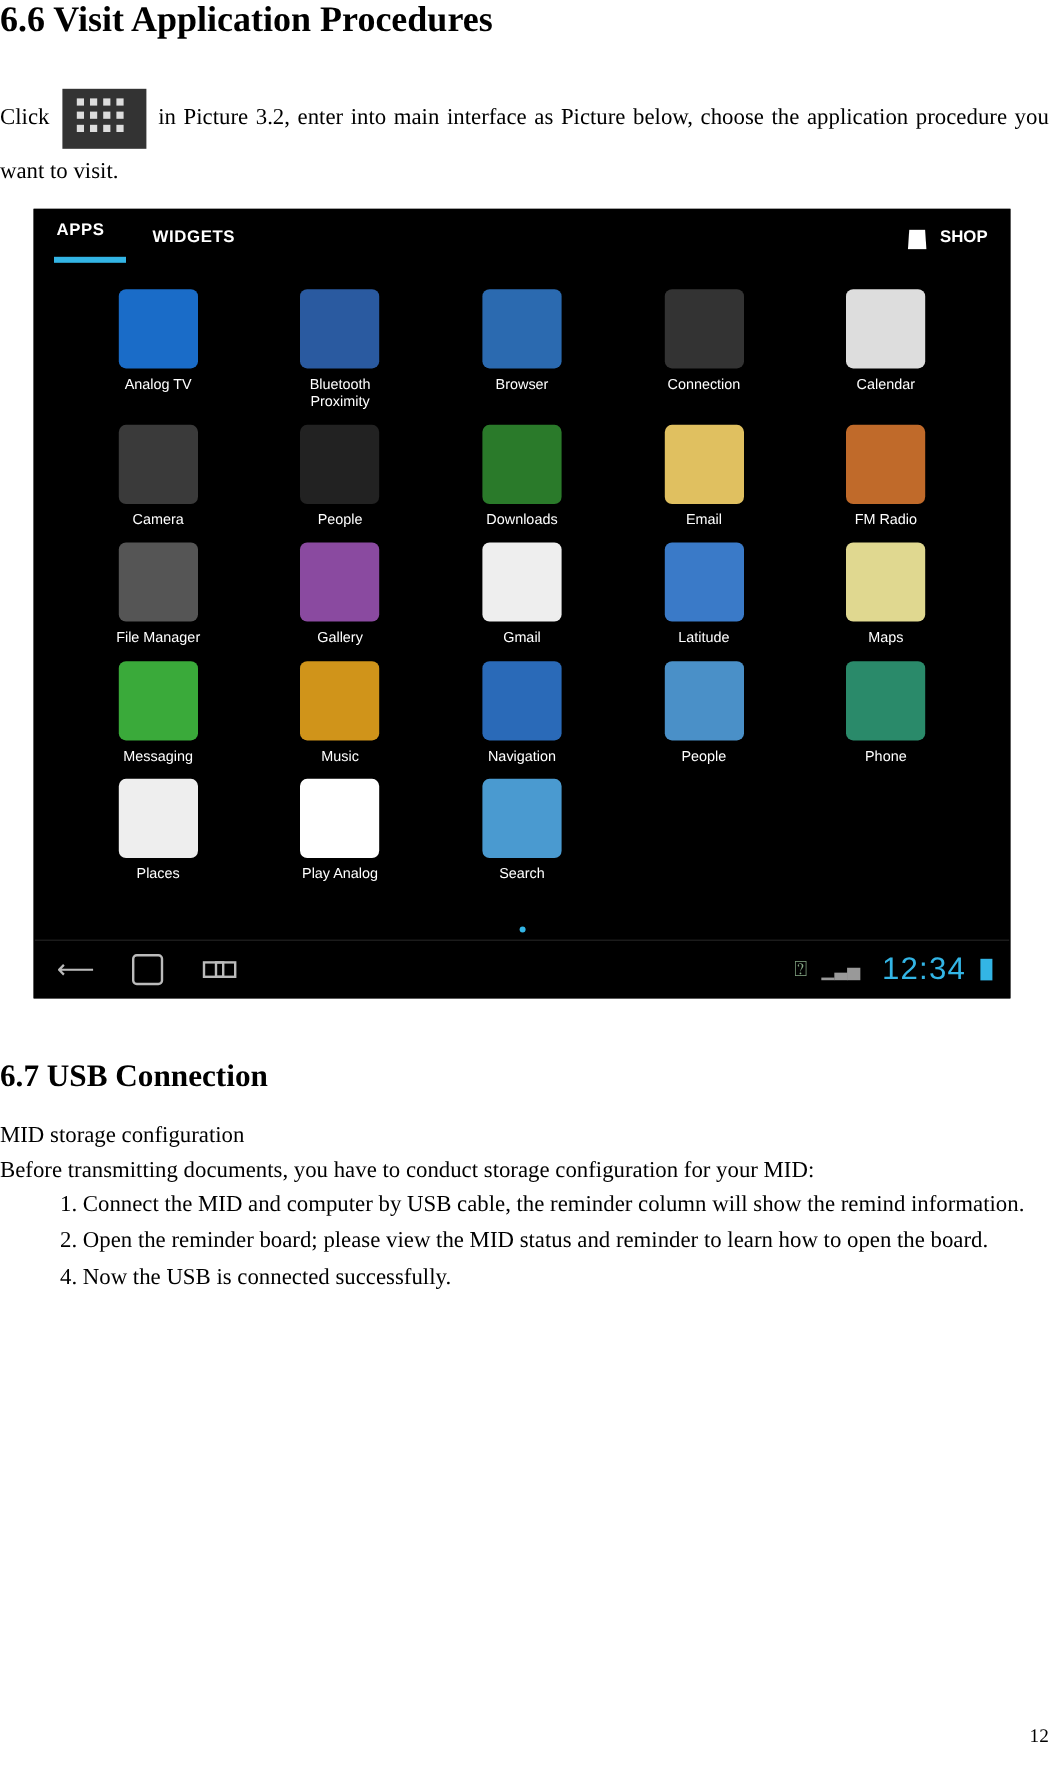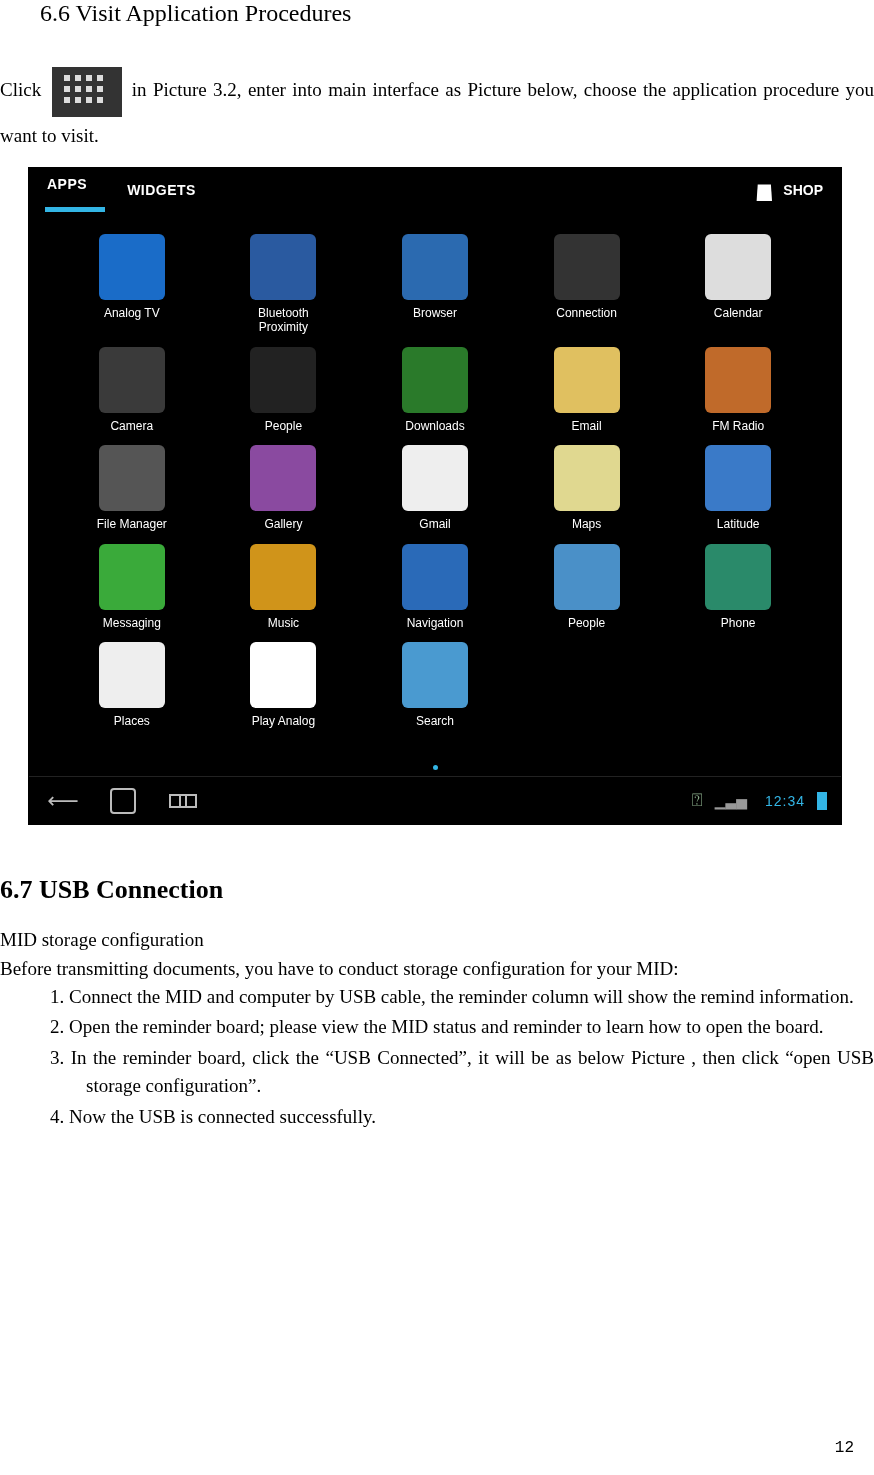--- a/index.html
+++ b/index.html
@@ -5,24 +5,23 @@
     * { margin: 0; padding: 0; box-sizing: border-box; }
     body {
       font-family: "Times New Roman", serif;
       background: #fff;
       color: #000;
       width: 874px;
       padding: 0;
     }
     .content { padding: 0 0 0 0; }
     h2.section-66 {
-      font-size: 24px;
-      font-weight: normal;
+      font-size: 30px;
+      font-weight: bold;
       margin-bottom: 40px;
-      margin-left: 40px;
     }
     h2.section-67 {
       font-size: 26px;
       font-weight: bold;
       margin-top: 50px;
       margin-bottom: 24px;
     }
     .para1 {
       font-size: 19px;
       line-height: 2;
@@ -114,34 +113,33 @@
       font-family: sans-serif;
     }
     .nav-btn { width: 40px; height:26px; margin-right: 20px; display:flex; align-items:center; justify-content:center; }
     .nav-back { color:#bbb; font-size:22px; }
     .nav-home {
       width: 26px; height:26px; border: 2px solid #bbb; border-radius: 4px;
     }
     .nav-recent { display:flex; gap:-2px; }
     .nav-recent span { width:18px; height:14px; border:2px solid #bbb; }
     .nav-right { margin-left:auto; display:flex; align-items:center; gap:12px; color:#999; font-size:14px; }
-    .clock-time { color:#33b5e5; font-size:14px; letter-spacing:1px; margin-left:6px; }
+    .clock-time { color:#33b5e5; font-size:26px; letter-spacing:1px; margin-left:6px; }
     .batt { width:10px; height:18px; background:#33b5e5; }
     .android-icon { color:#8a8; font-size:18px; }
     .pagination-dot {
       height: 12px;
       display:flex; justify-content:center; align-items:center;
       padding-bottom:6px;
     }
     .pagination-dot span { width:5px; height:5px; background:#33b5e5; border-radius:50%; }
     .page-num {
       position: fixed;
-      bottom: 18px; right: 20px;
+      bottom: 18px; right: 0;
       font-size: 16px;
-      font-family: Liberation Mono, monospace;
     }
   </style>
 </head>
 <body>
 
 <div class="content">
   <h2 class="section-66">6.6 Visit Application Procedures</h2>
 
   <p class="para1">
     <span>Click </span>
@@ -222,26 +220,26 @@
         </div>
         <div class="app-cell">
           <div class="app-icon" style="background: rgb(138, 74, 160);"></div>
           <div class="app-label">Gallery</div>
         </div>
         <div class="app-cell">
           <div class="app-icon" style="background: rgb(238, 238, 238);"></div>
           <div class="app-label">Gmail</div>
         </div>
         <div class="app-cell">
+          <div class="app-icon" style="background: rgb(58, 122, 200);"></div>
+          <div class="app-label">Latitude</div>
+        </div>
+        <div class="app-cell">
           <div class="app-icon" style="background: rgb(224, 216, 144);"></div>
           <div class="app-label">Maps</div>
-        </div>
-        <div class="app-cell">
-          <div class="app-icon" style="background: rgb(58, 122, 200);"></div>
-          <div class="app-label">Latitude</div>
         </div>
         <div class="app-cell">
           <div class="app-icon" style="background: rgb(58, 170, 58);"></div>
           <div class="app-label">Messaging</div>
         </div>
         <div class="app-cell">
           <div class="app-icon" style="background: rgb(208, 148, 26);"></div>
           <div class="app-label">Music</div>
         </div>
         <div class="app-cell">
@@ -289,18 +287,17 @@
       </div>
     </div>
   </div>
 
   <h2 class="section-67">6.7 USB Connection</h2>
   <p class="subheading">MID storage configuration</p>
   <p class="body-text">Before transmitting documents, you have to conduct storage configuration for your MID:</p>
   <ol class="steps" id="steps-list">
       <li>1.  Connect the MID and computer by USB cable, the reminder column will show the remind information.</li>
       <li>2.   Open the reminder board; please view the MID status and reminder to learn how to open the board.</li>
-      <li>3.   In  the  reminder  board,  click  the  “USB  Connected”,  it  will  be  as  below  Picture  ,  then click “open USB storage configuration”.</li>
       <li>4.   Now the USB is connected successfully.</li>
     </ol>
 </div>
 
 <div class="page-num">12</div>
 
 </body></html>

